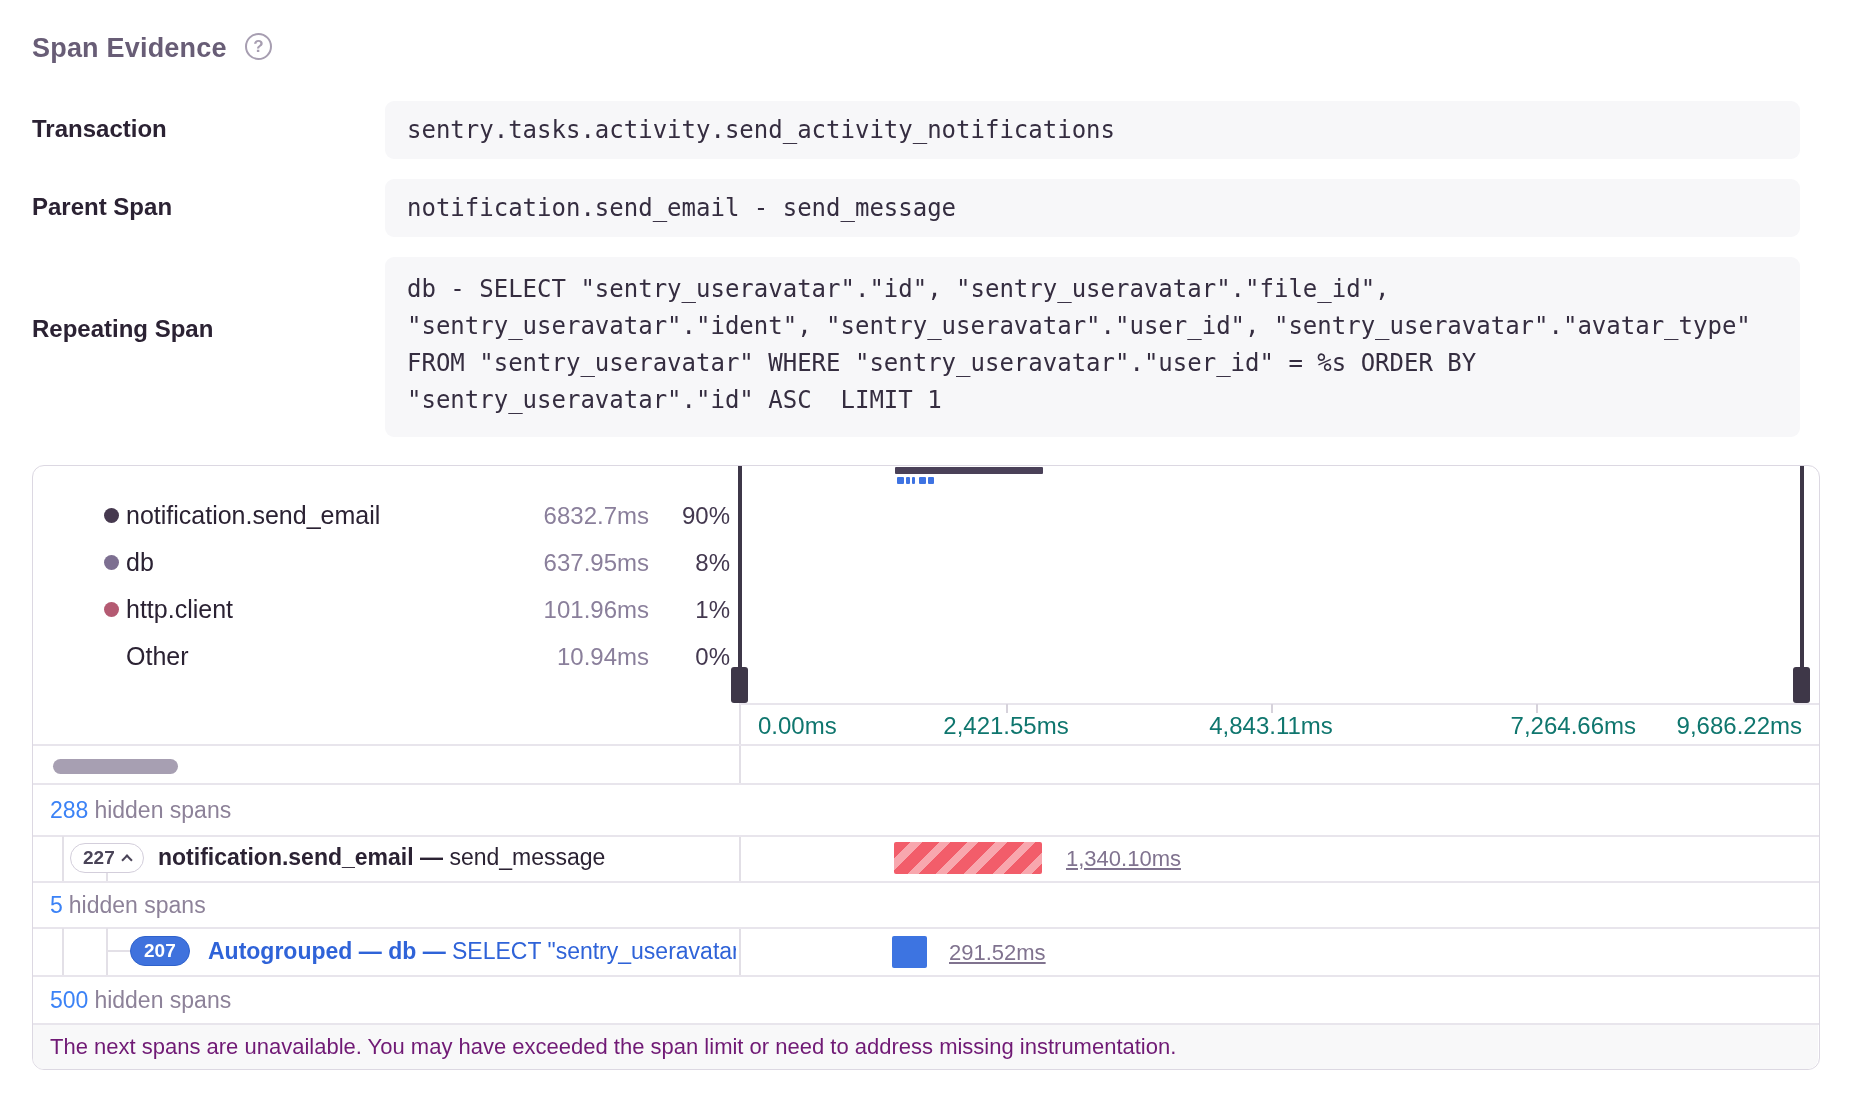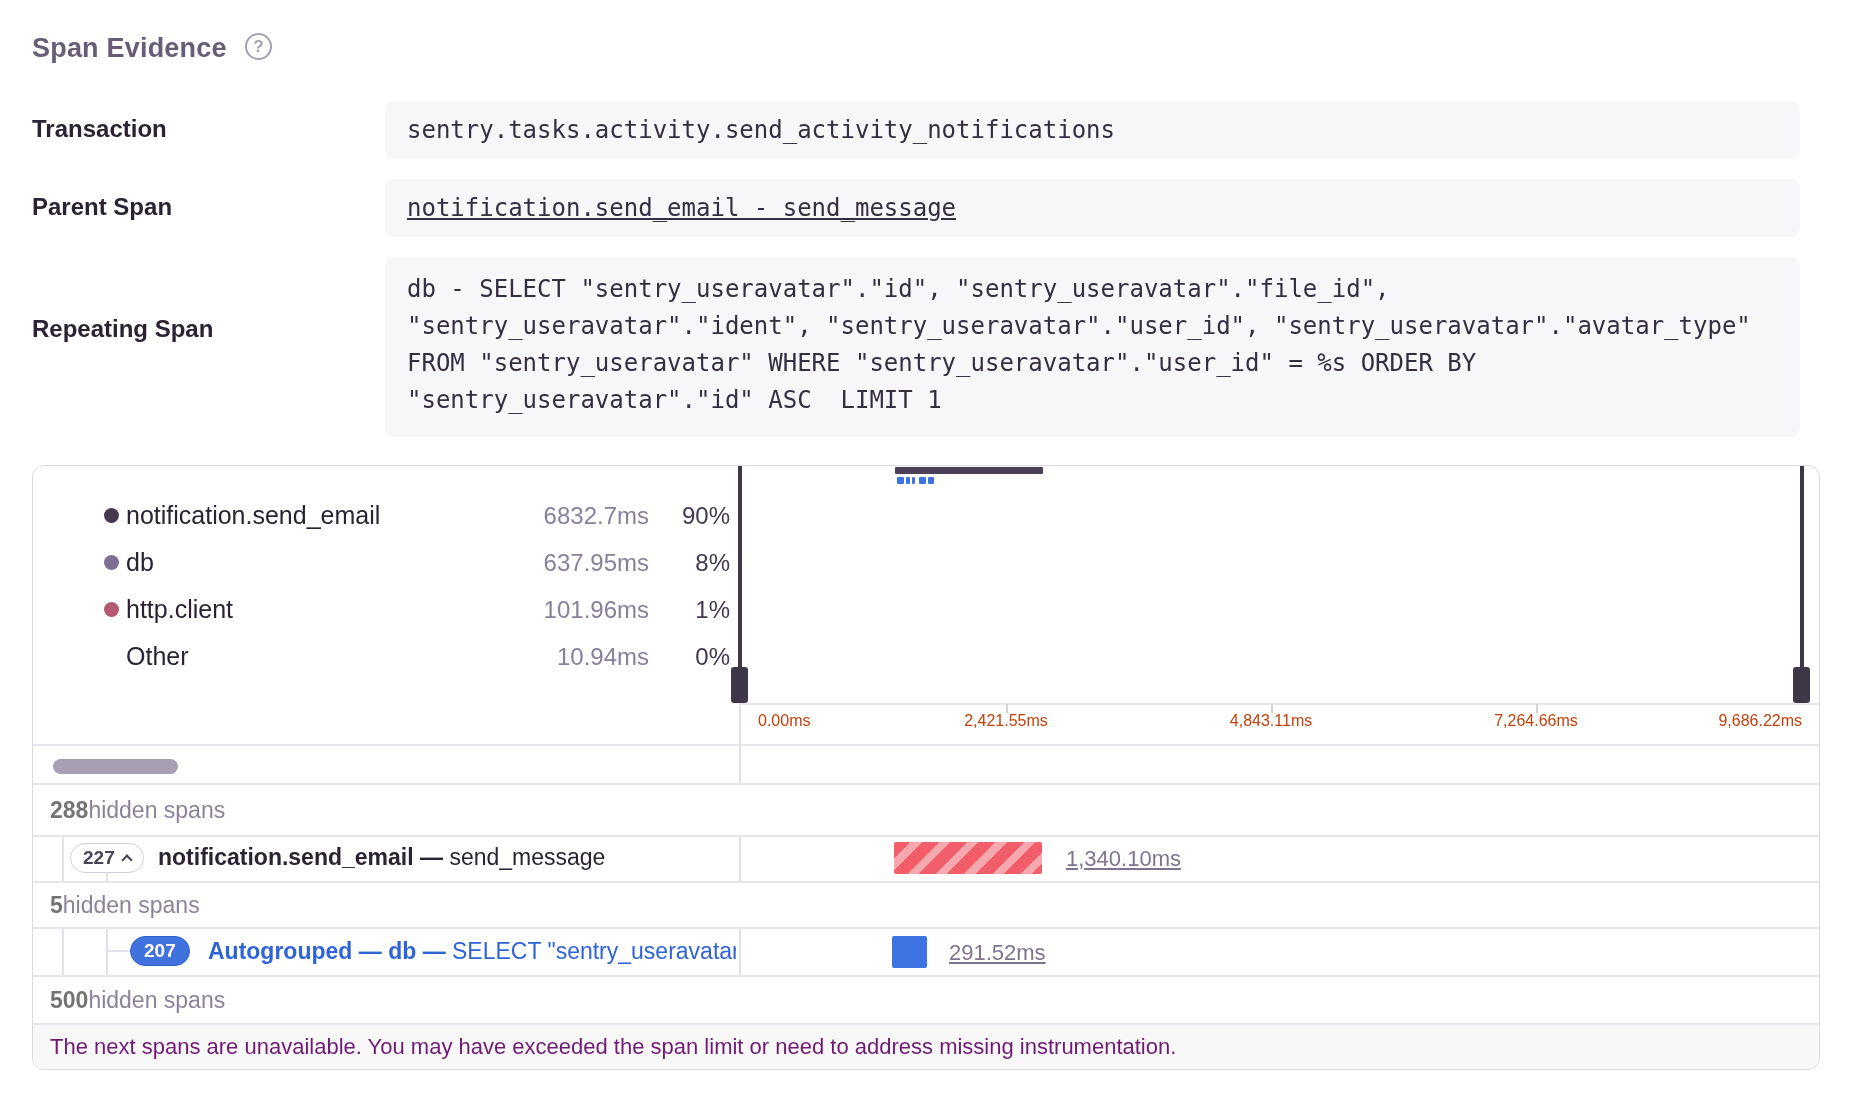--- a/index.html
+++ b/index.html
@@ -39,28 +39,28 @@
   .lg-pct  { left:630px; width:68px;  top:3px; font-size:24px; color:#43384f; font-weight:500; text-align:right; }
 
   
   .mm-line   { width:4px; background:#3e3748; }
   .mm-handle { width:17px; height:36px; background:#3e3748; border-radius:3px; }
   .mm-bar-dark { top:467px; height:7px; background:#4a4158; border-radius:1px; }
   .mm-dash { top:477px; height:7px; background:#3e73e2; border-radius:1px; }
 
   
   .axis-tick  { width:2px; height:9px; background:#d6d2db; }
-  .axis-label { top:712px; font-size:16px; color:#c2410c; }
+  .axis-label { top:712px; font-size:24px; color:#0f766e; }
 
   
   .scroll-thumb { left:53px; top:759px; width:125px; height:15px; background:#a79fb2; border-radius:8px; }
 
   
   .hidden-row { left:50px; font-size:23px; color:#8d8299; }
-  .hidden-row b { color:#737373; font-weight:bold; }
+  .hidden-row b { color:#3b82f6; font-weight:normal; margin-right:6px; }
   .guide { width:1.5px; background:#e3e0e7; }
   .badge-white {
     height:30px; border:1.5px solid #d3cedb; border-radius:16px; background:#fff;
     display:flex; align-items:center; padding:0 12px; font-size:19px; font-weight:600; color:#4a4458;
   }
   .caret-up { width:8px; height:8px; border-left:2.5px solid #4a4458; border-top:2.5px solid #4a4458;
     transform:rotate(45deg); display:inline-block; margin-left:8px; margin-top:4px; }
   .badge-blue {
     height:30px; border:1.5px solid #2f62cc; border-radius:16px; background:#3f72dd;
     display:flex; align-items:center; padding:0 13px; font-size:19px; font-weight:bold; color:#ffffff;
@@ -88,21 +88,21 @@
 
   <div class="abs page-title">Span Evidence</div>
   <div class="abs help-icon">
       <span>?</span>
     </div>
 
   <div class="abs field-label" style="top:115px;">Transaction</div>
   <div class="abs value-box" style="top:101px; height:58px; padding-top:11px;">sentry.tasks.activity.send_activity_notifications</div>
 
   <div class="abs field-label" style="top:193px;">Parent Span</div>
-  <div class="abs value-box" style="top:179px; height:58px; padding-top:11px;text-decoration:underline;">notification.send_email - send_message</div>
+  <div class="abs value-box" style="top:179px; height:58px; padding-top:11px;">notification.send_email - send_message</div>
 
   <div class="abs field-label" style="top:271px;margin-top:44px;">Repeating Span</div>
   <div class="abs value-box" style="top:257px; height:180px;">db - SELECT "sentry_useravatar"."id", "sentry_useravatar"."file_id", "sentry_useravatar"."ident", "sentry_useravatar"."user_id", "sentry_useravatar"."avatar_type" FROM "sentry_useravatar" WHERE "sentry_useravatar"."user_id" = %s ORDER BY "sentry_useravatar"."id" ASC  LIMIT 1</div>
 
   <div class="abs panel"></div>
 
   <div class="abs lg-row" style="left:32px; top:499px; width:700px;">
     <span class="abs lg-dot" style="background:#46394f;"></span>
     <span class="abs lg-name">notification.send_email</span>
     <span class="abs lg-dur">6832.7ms</span>
@@ -142,21 +142,21 @@
   <div class="abs mm-handle" style="left:731px; top:667px;"></div>
   <div class="abs mm-handle" style="left:1793px; top:667px;"></div>
 
   <div class="abs hline" style="left:740px; top:703px; width:1079px;"></div>
   <div class="abs axis-tick" style="left:1006px; top:704px;"></div>
   <div class="abs axis-tick" style="left:1271px; top:704px;"></div>
   <div class="abs axis-tick" style="left:1536px; top:704px;"></div>
   <div class="abs axis-label" style="left:758px;">0.00ms</div>
   <div class="abs axis-label" style="left:906px; width:200px; text-align:center;">2,421.55ms</div>
   <div class="abs axis-label" style="left:1171px; width:200px; text-align:center;">4,843.11ms</div>
-  <div class="abs axis-label" style="left:1436px; width:200px; text-align:center;">7,264.66ms</div>
+  <div class="abs axis-label" style="left:1436px; width:200px; text-align:right;">7,264.66ms</div>
   <div class="abs axis-label" style="left:1602px; width:200px; text-align:right;">9,686.22ms</div>
 
   <div class="abs hline" style="left:33px; top:744px; width:1786px;"></div>
   <div class="abs scroll-thumb"></div>
 
   <div class="abs hline" style="left:33px; top:783px; width:1786px;"></div>
   <div class="abs hidden-row" style="top:797px;"><b>288</b><span>hidden spans</span></div>
 
   <div class="abs hline" style="left:33px; top:835px; width:1786px;"></div>
   <div class="abs guide" style="left:62px; top:836px; height:45px;"></div>

